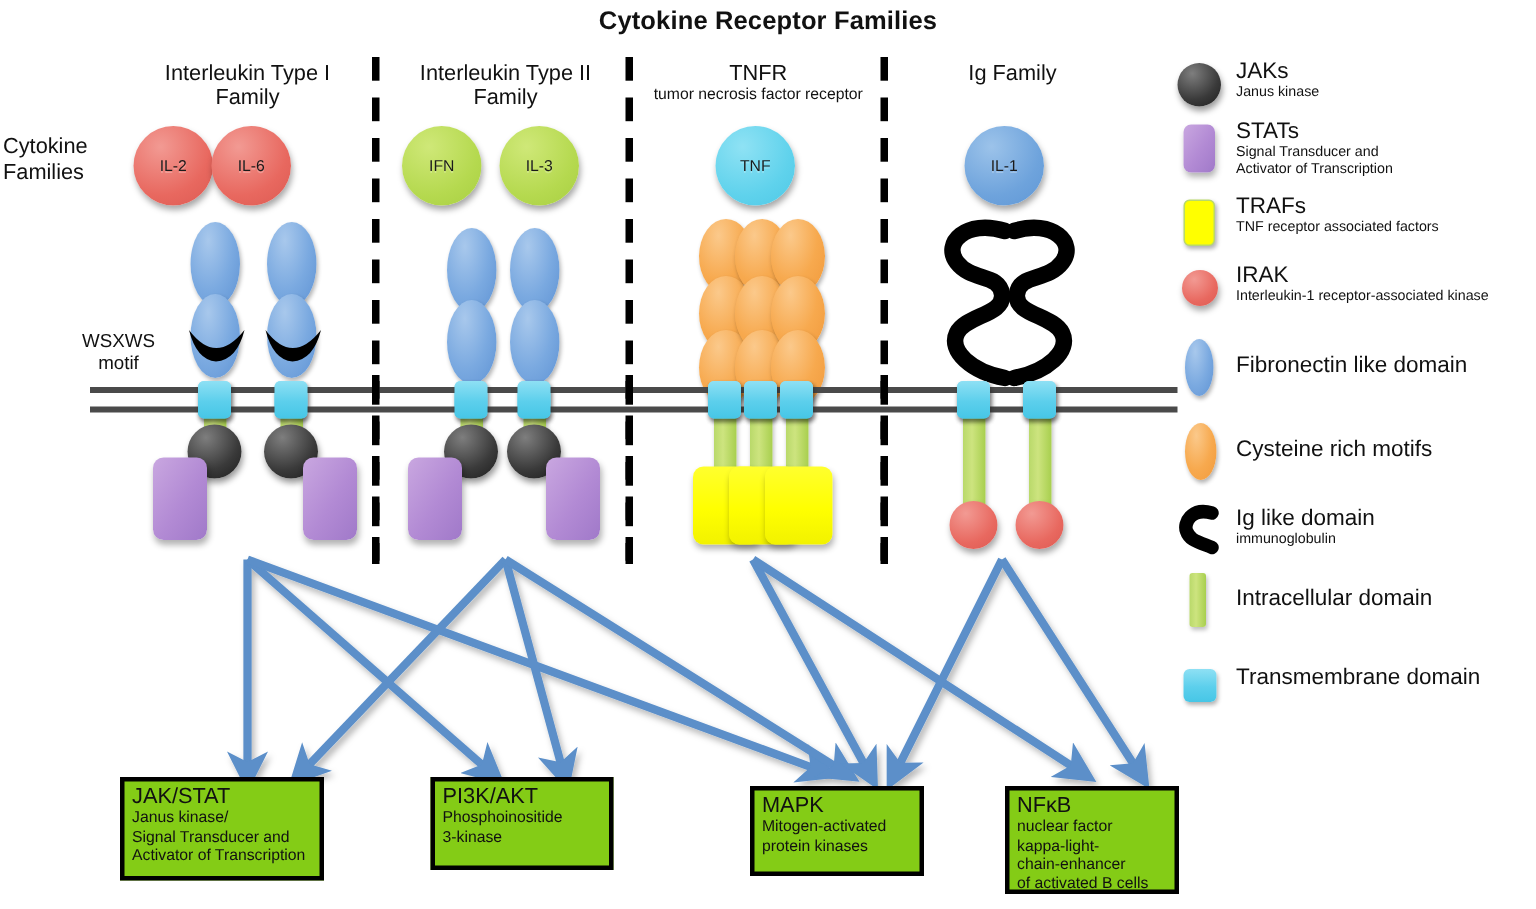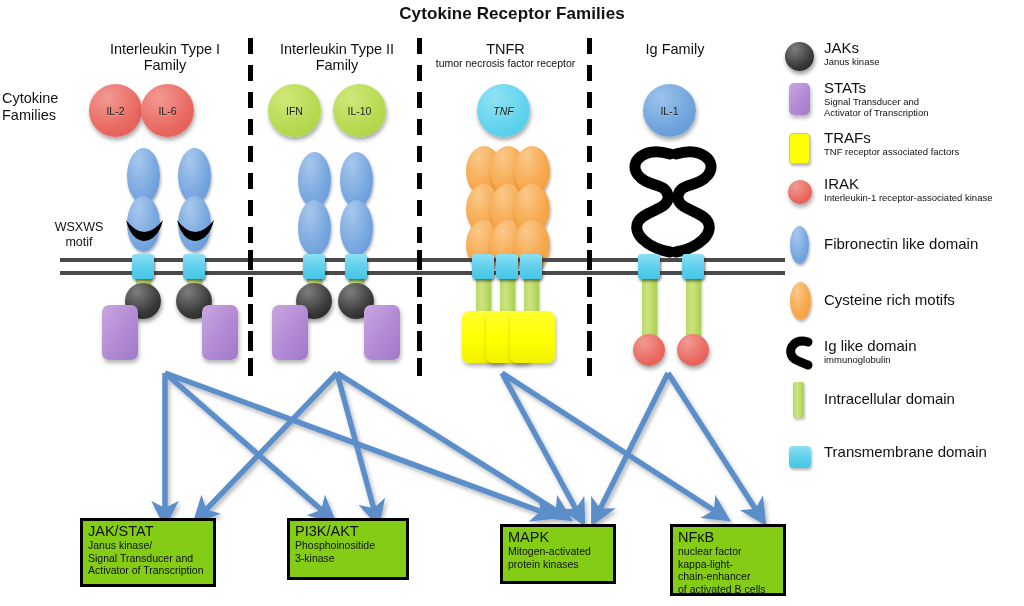--- a/index.html
+++ b/index.html
@@ -44,21 +44,21 @@
   
   .cyt{
     border-radius:50%;
     display:flex;align-items:center;justify-content:center;
     font-size:10.5px;color:#1a1a1a;font-weight:normal;
     box-shadow:1px 3px 4px rgba(0,0,0,.35);
     text-shadow:0 1px 0 rgba(255,255,255,.25);
   }
   .cyt.red{background:radial-gradient(circle at 34% 26%, #f29a93 0%, #e8685f 62%, #dc5a52 100%);}
   .cyt.green{background:radial-gradient(circle at 34% 26%, #cfe878 0%, #b5d94f 62%, #a8cf42 100%);}
-  .cyt.cyan{background:radial-gradient(circle at 34% 26%, #8fe2f4 0%, #5fd2ec 62%, #4ec8e6 100%);font-style:italic;}
+  .cyt.cyan{background:radial-gradient(circle at 34% 26%, #8fe2f4 0%, #5fd2ec 62%, #4ec8e6 100%);}
   .cyt.blue{background:radial-gradient(circle at 34% 26%, #9cc3ea 0%, #6ea3dc 62%, #5f97d6 100%);}
 
   
   .fn{
     width:33px;height:56px;border-radius:50%/50%;
     background:radial-gradient(ellipse at 36% 22%, #a8c8ec 0%, #7aa9e0 55%, #5f93d4 100%);
     box-shadow:1px 2px 3px rgba(0,0,0,.3);
   }
   .cys{
     width:36px;height:50px;border-radius:50%/50%;
@@ -160,21 +160,21 @@
       <span>IL-2</span>
     </div>
   <div class="abs cyt red" style="left:141px;top:84px;width:53px;height:53px;">
       <span>IL-6</span>
     </div>
 
   <div class="abs cyt green" style="left:268px;top:84px;width:53px;height:53px;">
       <span>IFN</span>
     </div>
   <div class="abs cyt green" style="left:333px;top:84px;width:53px;height:53px;">
-      <span>IL-10</span>
+      <span>IL-3</span>
     </div>
 
   <div class="abs cyt cyan" style="left:477px;top:84px;width:53px;height:53px;">
       <span>TNF</span>
     </div>
 
   <div class="abs cyt blue" style="left:643px;top:84px;width:53px;height:53px;">
       <span>IL-1</span>
     </div>
 

